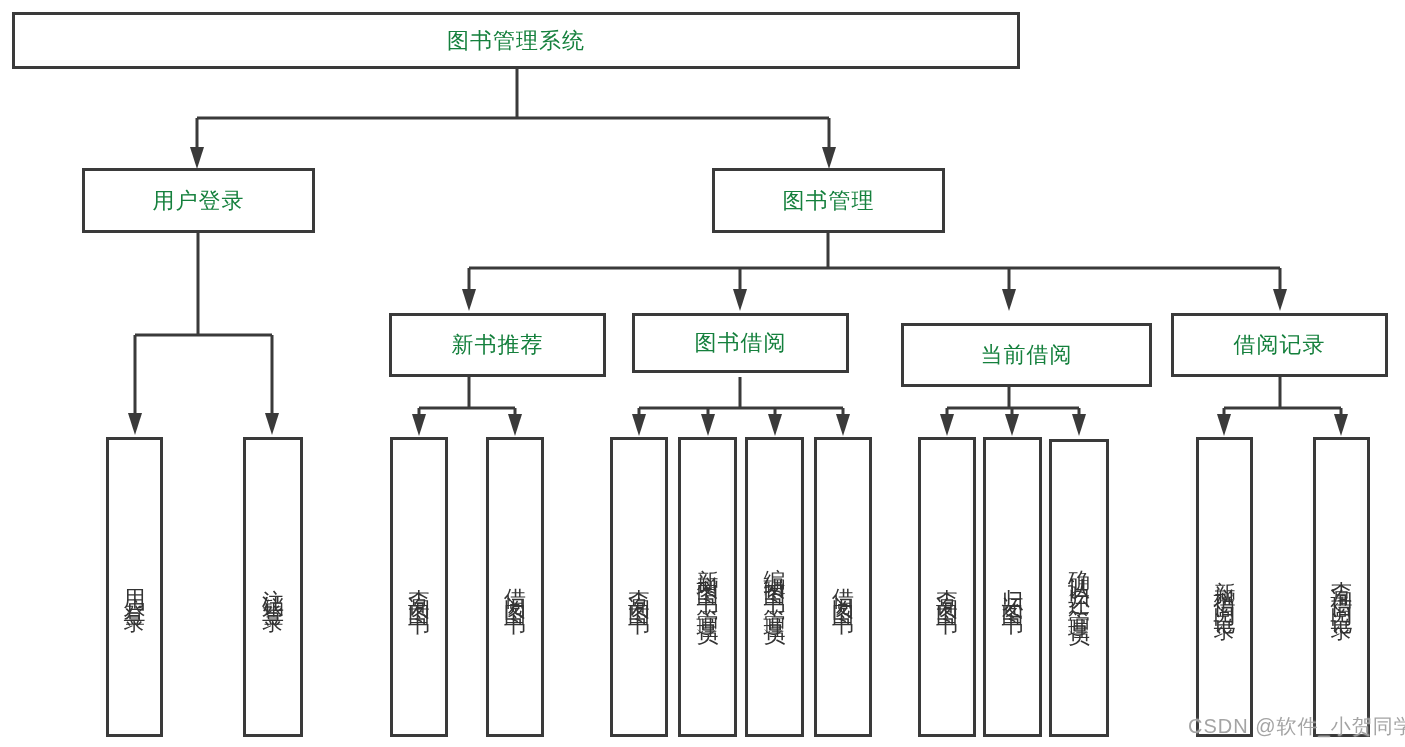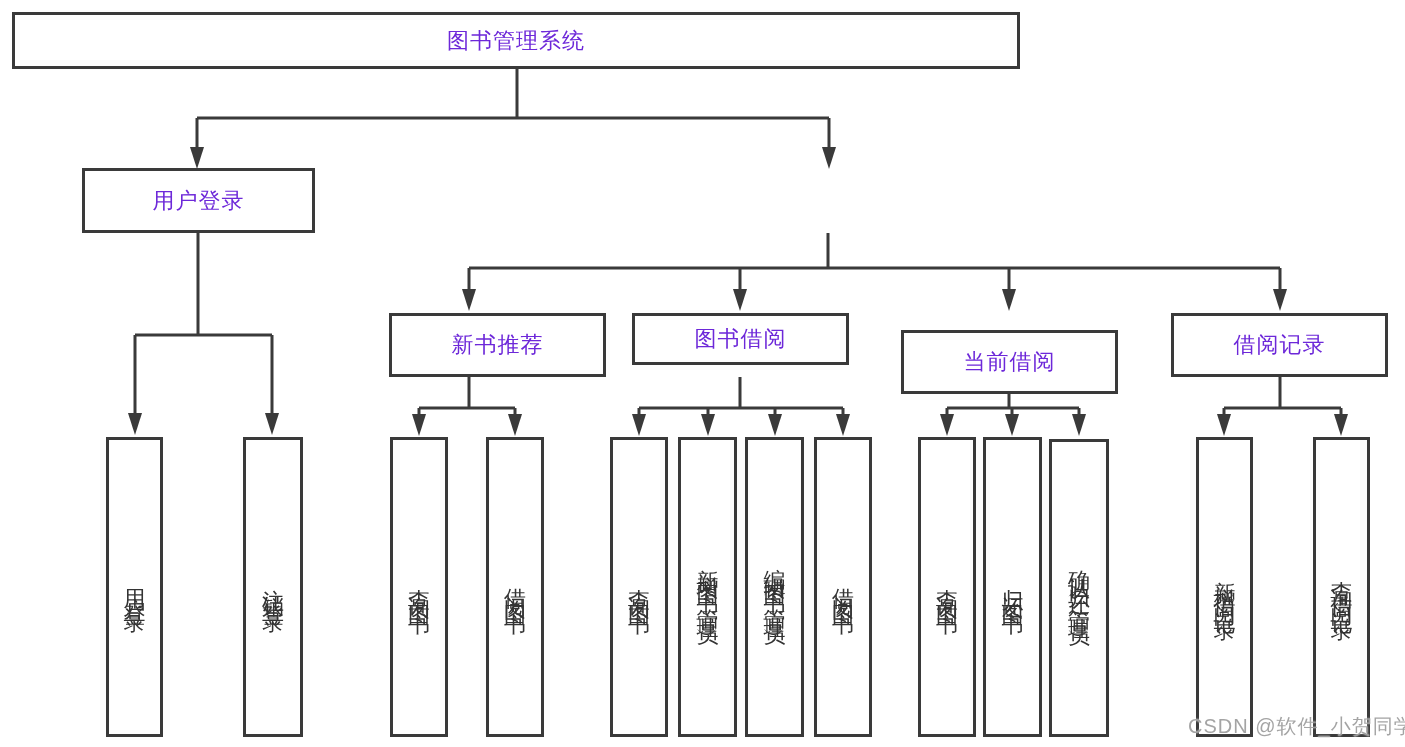--- a/index.html
+++ b/index.html
@@ -19,21 +19,21 @@
   .hbox {
     position: absolute;
     box-sizing: border-box;
     border: 3px solid #3a3a3a;
     background: #ffffff;
     display: flex;
     align-items: center;
     justify-content: center;
     font-size: 22px;
     letter-spacing: 1px;
-    color: #6d28d9;
+    color: #15803d;
     z-index: 2;
   }
   .vbox {
     position: absolute;
     box-sizing: border-box;
     border: 3px solid #3a3a3a;
     background: #ffffff;
     writing-mode: vertical-rl;
     display: flex;
     align-items: center;
@@ -104,24 +104,25 @@
       <polygon points="1072,414 1086,414 1079,436"></polygon>
 
       <polygon points="1217,414 1231,414 1224,436"></polygon>
       <polygon points="1334,414 1348,414 1341,436"></polygon>
     </g>
   </svg>
 
   <div class="hbox" style="left:12px; top:12px; width:1008px; height:57px;">图书管理系统</div>
 
   <div class="hbox" style="left:82px; top:168px; width:233px; height:65px;">用户登录</div>
+  <div class="hbox" style="left:712px; top:168px; width:233px; height:65px;">图书管理</div>
 
   <div class="hbox" style="left:361px; top:313px; width:217px; height:64px;margin-left:28px;">新书推荐</div>
-  <div class="hbox" style="left:632px; top:313px; width:217px; height:52px;">图书借阅</div>
-  <div class="hbox" style="left:901px; top:330px; width:217px; height:64px;">当前借阅</div>
+  <div class="hbox" style="left:632px; top:313px; width:217px; height:60px;">图书借阅</div>
+  <div class="hbox" style="left:901px; top:323px; width:251px; height:64px;">当前借阅</div>
   <div class="hbox" style="left:1171px; top:313px; width:217px; height:64px;">借阅记录</div>
 
   <div class="vbox" style="left:106px; top:437px; width:57px; height:300px;">用户登录</div>
   <div class="vbox" style="left:243px; top:437px; width:60px; height:300px;">注销登录</div>
 
   <div class="vbox" style="left:390px; top:437px; width:58px; height:300px;">查询图书</div>
   <div class="vbox" style="left:486px; top:437px; width:58px; height:300px;">借阅图书</div>
 
   <div class="vbox" style="left:610px; top:437px; width:58px; height:300px;">查询图书</div>
   <div class="vbox" style="left:678px; top:437px; width:59px; height:300px;">新增图书（管理员）</div>

